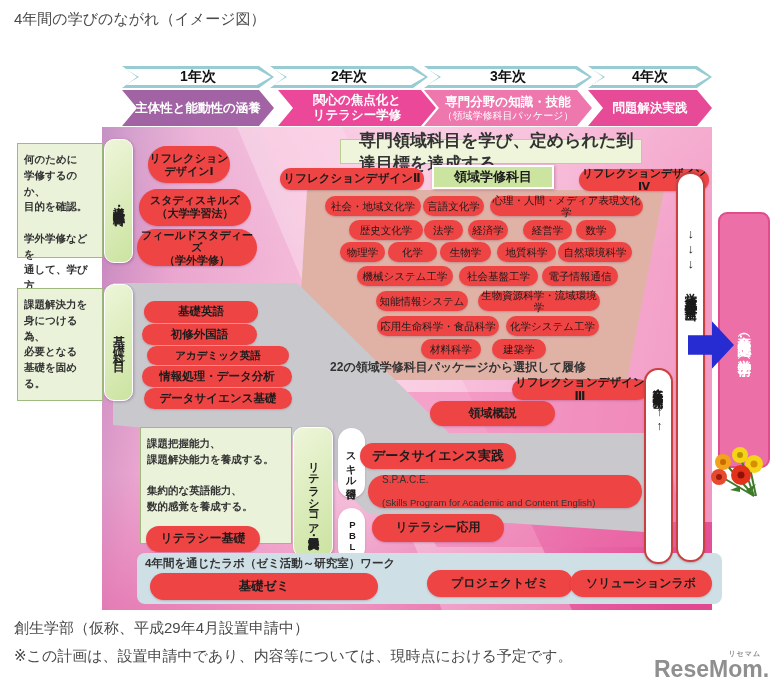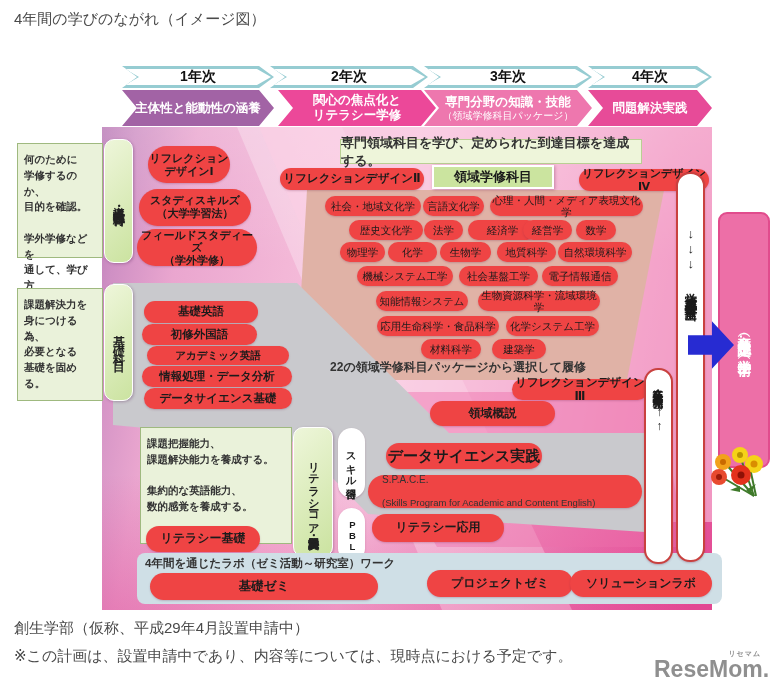--- a/index.html
+++ b/index.html
@@ -28,21 +28,21 @@
   .vlabel{position:absolute;background:linear-gradient(135deg,#eef6da,#cbe3a0);border:1px solid #fff;border-radius:10px;
     box-shadow:1px 1px 3px rgba(90,40,90,.35);writing-mode:vertical-rl;text-orientation:upright;
     display:flex;align-items:center;justify-content:center;font-size:12px;font-weight:bold;color:#222;box-sizing:border-box;}
   .vpill{position:absolute;background:#fff;border-radius:14px;writing-mode:vertical-rl;text-orientation:upright;
     display:flex;align-items:center;justify-content:center;font-size:10.5px;font-weight:bold;color:#1b1b1b;
     box-shadow:0 1px 2px rgba(120,40,80,.3);box-sizing:border-box;}
   .redline{border:2px solid #c9413f;}
   .greenbox{position:absolute;background:#cbe49f;border:2px solid #fff;box-shadow:1px 1px 3px rgba(120,40,80,.4);
     display:flex;align-items:center;justify-content:center;font-size:13px;font-weight:bold;color:#1a1a1a;box-sizing:border-box;}
   .banner{position:absolute;background:#eef5da;border:1px solid #b9cf93;display:flex;align-items:center;justify-content:center;
-    font-size:13px;color:#333;font-weight:600;box-sizing:border-box;}
+    font-size:17px;color:#333;font-weight:600;box-sizing:border-box;padding-left:18px;}
   .labband{position:absolute;background:#cfdfe6;border-radius:8px;}
   .grad{position:absolute;background:#ed6fa7;border:2px solid #e14c8d;border-radius:9px;box-shadow:0 0 0 2px rgba(255,255,255,.65);
     writing-mode:vertical-rl;display:flex;align-items:center;justify-content:center;
     color:#fff;font-weight:bold;font-size:13.5px;letter-spacing:1px;box-sizing:border-box;}
   .bluearrow{position:absolute;background:#272bd2;filter:drop-shadow(0 0 2px #fff);
     clip-path:polygon(0% 32%,52% 32%,52% 6%,100% 50%,52% 94%,52% 68%,0% 68%);}
   .footer-line{left:14px;font-size:15px;color:#4a4a4a;}
   .logo{font-weight:bold;font-size:23px;color:#8f8f8f;letter-spacing:0;}
   .logo-ruby{position:absolute;top:-7px;right:8px;font-size:7px;color:#8f8f8f;letter-spacing:1px;}
 </style>
@@ -119,21 +119,21 @@
   <div class="banner" style="left:328px;top:77px;width:302px;height:25px;">専門領域科目を学び、定められた到達目標を達成する。</div>
   <div class="pill b" style="left:268px;top:106px;width:144px;height:22px;font-size:11.5px;">リフレクションデザインⅡ</div>
   <div class="greenbox" style="left:420px;top:103px;width:122px;height:24px;">領域学修科目</div>
   <div class="pill b" style="left:567px;top:107px;width:130px;height:22px;font-size:11px;">リフレクションデザインⅣ</div>
 
   <div class="pill" style="left:313px;top:134px;width:96px;height:20px;">社会・地域文化学</div>
   <div class="pill" style="left:411px;top:134px;width:61px;height:20px;">言語文化学</div>
   <div class="pill" style="left:478px;top:134px;width:153px;height:20px;">心理・人間・メディア表現文化学</div>
   <div class="pill" style="left:337px;top:158px;width:74px;height:20px;">歴史文化学</div>
   <div class="pill" style="left:412px;top:158px;width:39px;height:20px;">法学</div>
-  <div class="pill" style="left:456px;top:158px;width:69px;height:20px;">経済学</div>
+  <div class="pill" style="left:456px;top:158px;width:40px;height:20px;">経済学</div>
   <div class="pill" style="left:511px;top:158px;width:49px;height:20px;">経営学</div>
   <div class="pill" style="left:564px;top:158px;width:40px;height:20px;">数学</div>
   <div class="pill" style="left:328px;top:180px;width:45px;height:20px;">物理学</div>
   <div class="pill" style="left:376px;top:180px;width:49px;height:20px;">化学</div>
   <div class="pill" style="left:428px;top:180px;width:51px;height:20px;">生物学</div>
   <div class="pill" style="left:485px;top:180px;width:59px;height:20px;">地質科学</div>
   <div class="pill" style="left:546px;top:180px;width:74px;height:20px;">自然環境科学</div>
   <div class="pill" style="left:345px;top:204px;width:96px;height:20px;">機械システム工学</div>
   <div class="pill" style="left:447px;top:204px;width:79px;height:20px;">社会基盤工学</div>
   <div class="pill" style="left:530px;top:204px;width:76px;height:20px;">電子情報通信</div>
@@ -150,21 +150,21 @@
 
   <div class="note preline" style="left:128px;top:365px;width:152px;height:117px;font-size:10.5px;">課題把握能力、
 課題解決能力を養成する。
 
 集約的な英語能力、
 数的感覚を養成する。</div>
   <div class="vlabel" style="left:281px;top:365px;width:40px;height:130px;font-size:11px;line-height:1.6;padding:4px 2px;">リテラシーコア・課題解決実践科目</div>
   <div class="vpill" style="left:326px;top:366px;width:27px;height:70px;">スキル習得</div>
   <div class="vpill" style="left:326px;top:446px;width:27px;height:54px;font-size:9.5px;">PBL系科目</div>
   <div class="pill b" style="left:134px;top:464px;width:114px;height:26px;font-size:12px;">リテラシー基礎</div>
-  <div class="pill b" style="left:374px;top:381px;width:156px;height:26px;font-size:15px;">データサイエンス実践</div>
+  <div class="pill b" style="left:348px;top:381px;width:156px;height:26px;font-size:13px;">データサイエンス実践</div>
   <div class="pill" style="left:356px;top:413px;width:274px;height:33px;flex-direction:column;align-items:flex-start;padding-left:14px;box-sizing:border-box;text-align:left;gap:12px;">
     <span style="font-size:10px;color:#333;">S.P.A.C.E.</span>
     <span style="font-size:9.5px;color:#333;">(Skills Program for Academic and Content English)</span>
   </div>
   <div class="pill b" style="left:360px;top:452px;width:132px;height:28px;font-size:12px;">リテラシー応用</div>
 
   <div class="labband" style="left:125px;top:491px;width:585px;height:51px;">
     <div class="abs" style="left:8px;top:3px;font-size:11.5px;font-weight:bold;color:#333;">4年間を通じたラボ（ゼミ活動～研究室）ワーク</div>
   </div>
   <div class="pill b" style="left:138px;top:511px;width:228px;height:27px;font-size:12.5px;">基礎ゼミ</div>

